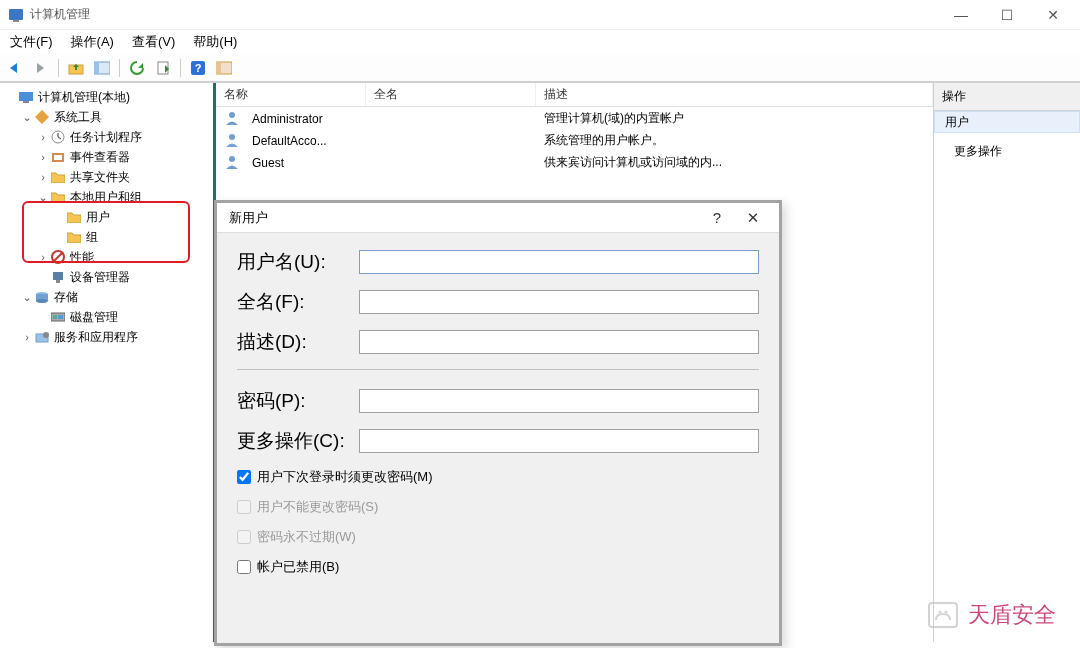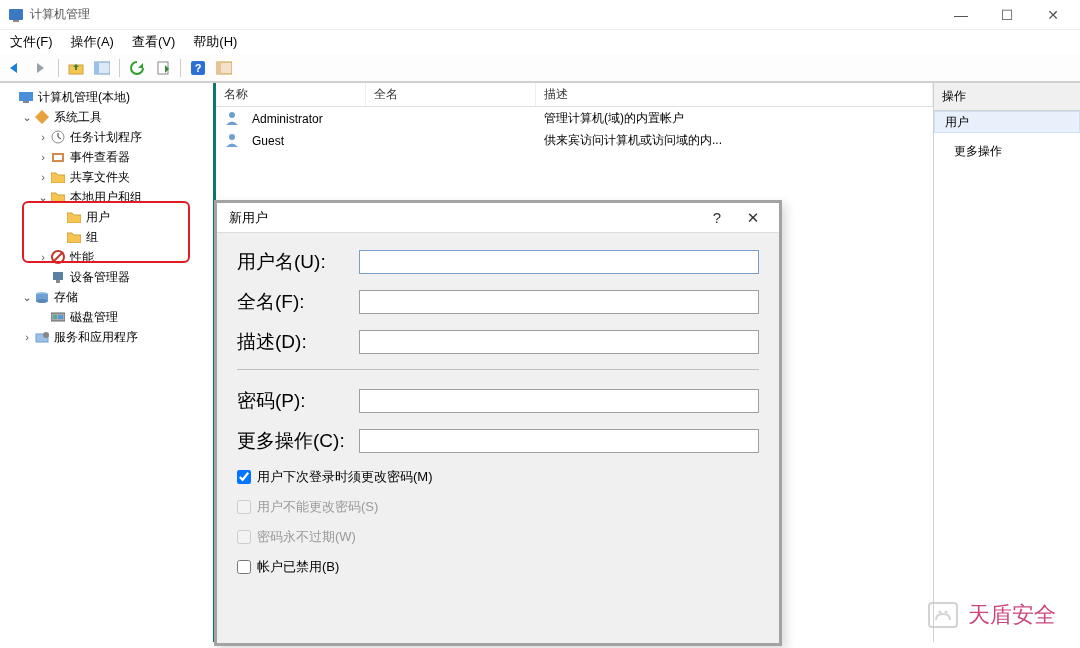--- a/index.html
+++ b/index.html
@@ -434,20 +434,33 @@
         <div class="cell c-desc">管理计算机(域)的内置帐户</div>
       </div>
       <div class="lrow">
         <div class="cell c-name">
             <span class="user-ico">
               <svg width="16" height="16">
                 <circle cx="8" cy="5" r="3" fill="#6fa0d0"></circle>
                 <path d="M2 15 Q8 8 14 15" fill="#6fa0d0"></path>
               </svg>
             </span>
+            <span>DefaultAcco...</span>
+          </div>
+        <div class="cell c-full"></div>
+        <div class="cell c-desc">系统管理的用户帐户。</div>
+      </div>
+      <div class="lrow">
+        <div class="cell c-name">
+            <span class="user-ico">
+              <svg width="16" height="16">
+                <circle cx="8" cy="5" r="3" fill="#6fa0d0"></circle>
+                <path d="M2 15 Q8 8 14 15" fill="#6fa0d0"></path>
+              </svg>
+            </span>
             <span>Guest</span>
           </div>
         <div class="cell c-full"></div>
         <div class="cell c-desc">供来宾访问计算机或访问域的内...</div>
       </div>
     </div>
   </div>
 
   <div class="actions-pane">
     <div class="hdr">操作</div>

